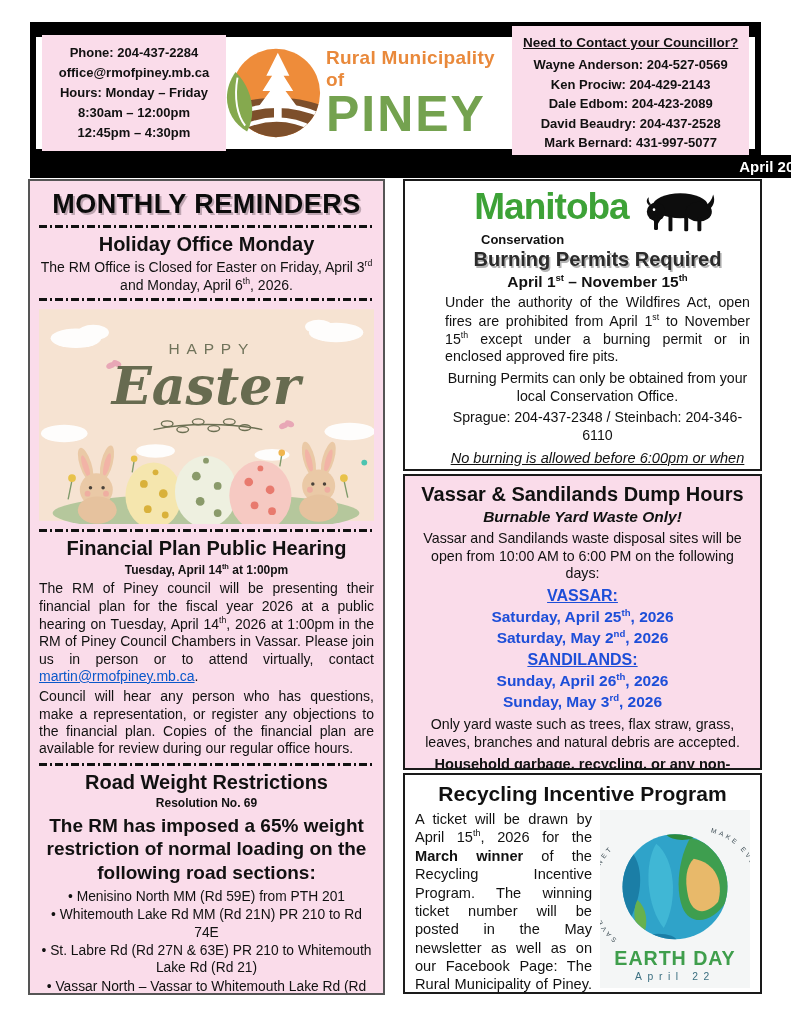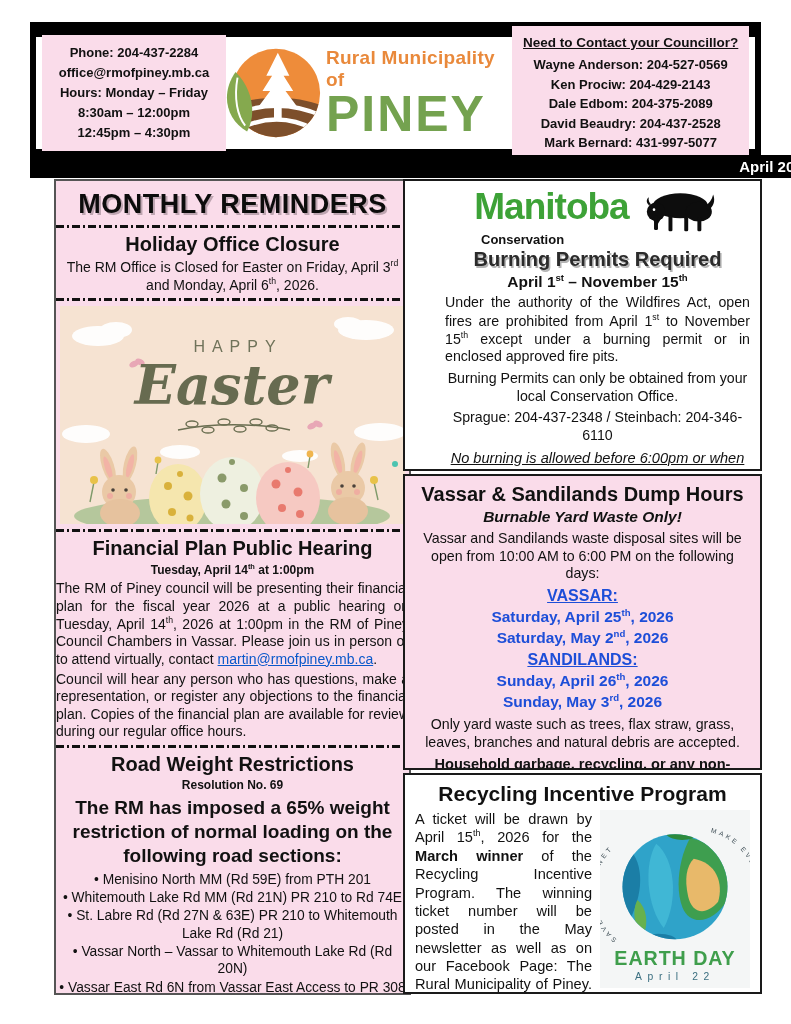--- a/index.html
+++ b/index.html
@@ -16,22 +16,22 @@
   .logo-badge { width:96px; height:96px; flex:0 0 auto; }
   .logo-text .l1 { color:#e9893b; font-weight:bold; font-size:19px; letter-spacing:.3px; }
   .logo-text .l2 { color:#74a24f; font-weight:bold; font-size:50px; line-height:.95; letter-spacing:2px; }
   .councillor-box { width:242px; padding:7px 4px; text-align:center; font-size:13px; font-weight:bold; line-height:1.5; }
   .councillor-box .title { font-size:13.5px; text-decoration:underline; margin-bottom:2px; }
 
   .date-bar { position:absolute; left:30px; top:155px; width:791px; height:23px; background:#000;
     color:#fff; font-weight:bold; font-size:15px; text-align:right; line-height:23px; padding-right:10px; }
 
   
-  .left-col { position:absolute; left:54px; top:179px; width:357px; height:816px;
-    background:#fadcea; border:2px solid #555; padding:6px 0; text-align:center; overflow:hidden; }
+  .left-col { position:absolute; left:28px; top:179px; width:357px; height:816px;
+    background:#fadcea; border:2px solid #555; padding:6px 9px; text-align:center; overflow:hidden; }
   .lc-title { font-size:27px; font-weight:bold; letter-spacing:.5px; color:#0c0c0c;
     text-shadow:2px 2px 0 rgba(140,120,130,.55); margin:2px 0 4px; }
   .divider { height:3px; margin:5px 0;
     background:repeating-linear-gradient(90deg,#111 0 8px,transparent 8px 11px,#111 11px 13px,transparent 13px 16px); }
   .sec-head { font-size:20px; font-weight:bold; margin:3px 0 2px; }
   .sec-sub { font-size:12px; font-weight:bold; margin:1px 0 3px; }
   .body-c { font-size:14px; line-height:1.22; margin:2px 0 4px; }
   .body-j { font-size:14px; line-height:1.24; margin:3px 0; text-align:justify; }
   a.link { color:#0a58ca; text-decoration:underline; }
   .easter-img { width:100%; height:218px; display:block; margin:2px 0; }
@@ -105,33 +105,33 @@
       <div class="logo-text">
         <div class="l1">Rural Municipality of</div>
         <div class="l2">PINEY</div>
       </div>
     </div>
 
     <div class="councillor-box pinkbox">
       <div class="title">Need to Contact your Councillor?</div>
       <div>Wayne Anderson: 204-527-0569</div>
       <div>Ken Prociw: 204-429-2143</div>
-      <div>Dale Edbom: 204-375-2089</div>
+      <div>Dale Edbom: 204-423-2089</div>
       <div>David Beaudry: 204-437-2528</div>
       <div>Mark Bernard: 431-997-5077</div>
     </div>
   </div>
 
   <div class="date-bar">April 2026</div>
 
   <div class="left-col">
     <div class="lc-title">MONTHLY REMINDERS</div>
     <div class="divider"></div>
 
-    <div class="sec-head">Holiday Office Closure</div>
+    <div class="sec-head">Holiday Office Monday</div>
     <div class="body-c">The RM Office is Closed for Easter on Friday, April 3<sup>rd</sup> and Monday, April 6<sup>th</sup>, 2026.</div>
 
     <div class="divider"></div>
 
     <svg class="easter-img" viewBox="0 0 345 218">
       <rect width="345" height="218" fill="#f6e3d2"></rect>
       <g fill="#ffffff" opacity="0.95">
         <ellipse cx="38" cy="30" rx="26" ry="10"></ellipse>
           <ellipse cx="56" cy="24" rx="16" ry="8"></ellipse>
         <ellipse cx="306" cy="24" rx="28" ry="10"></ellipse>

